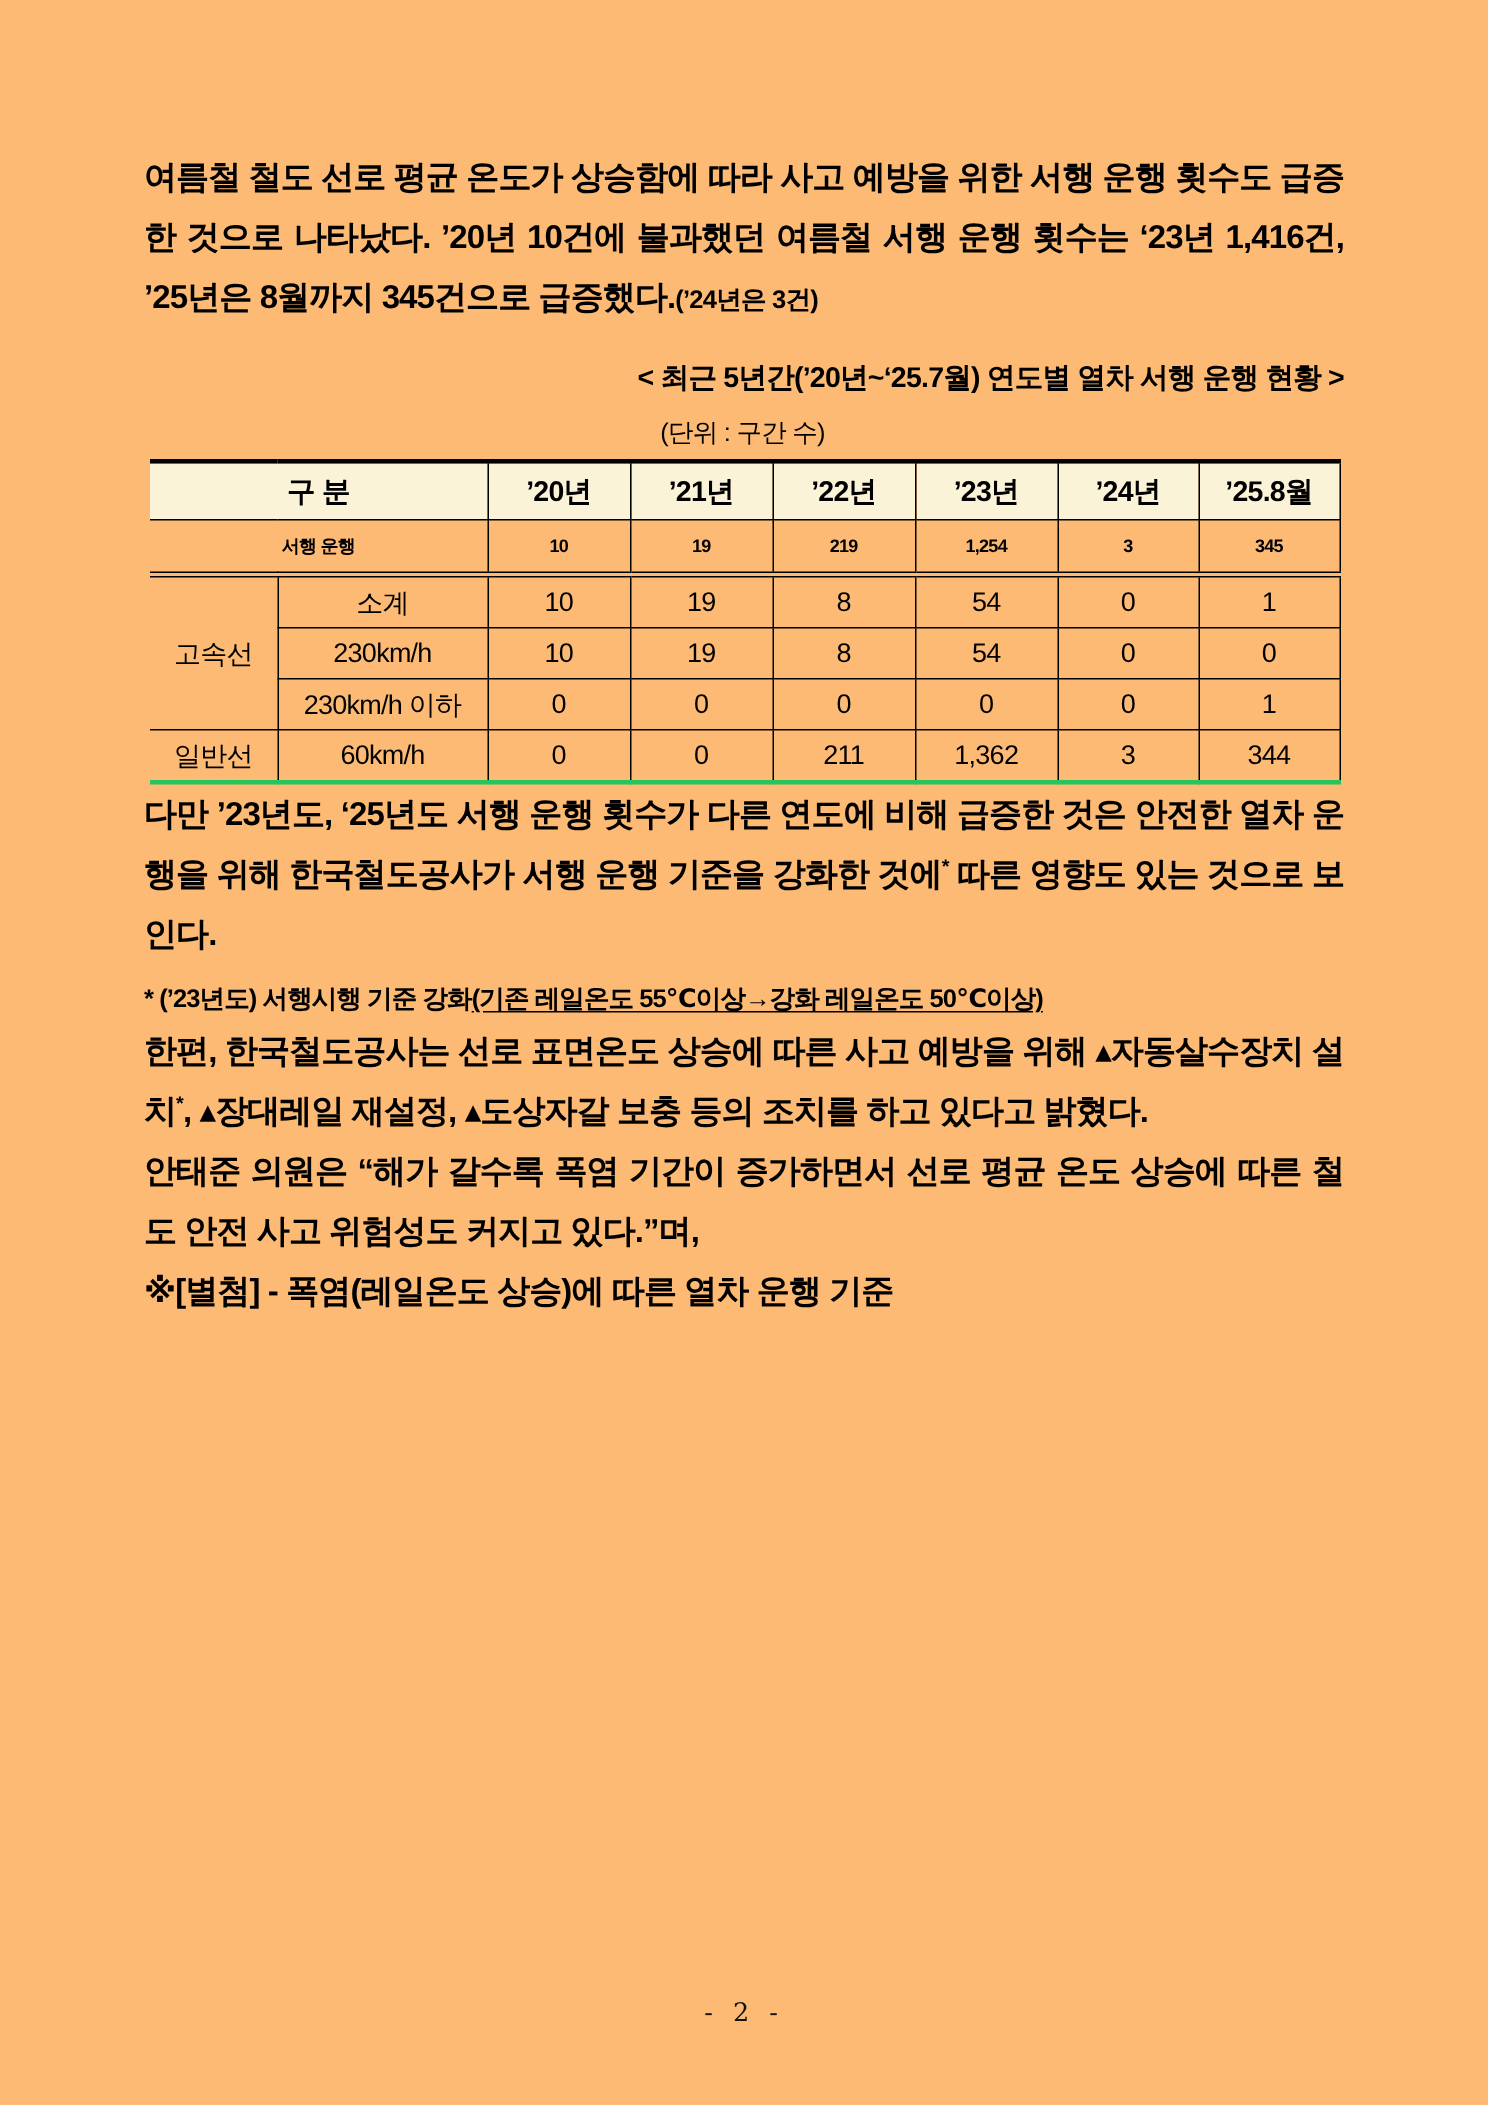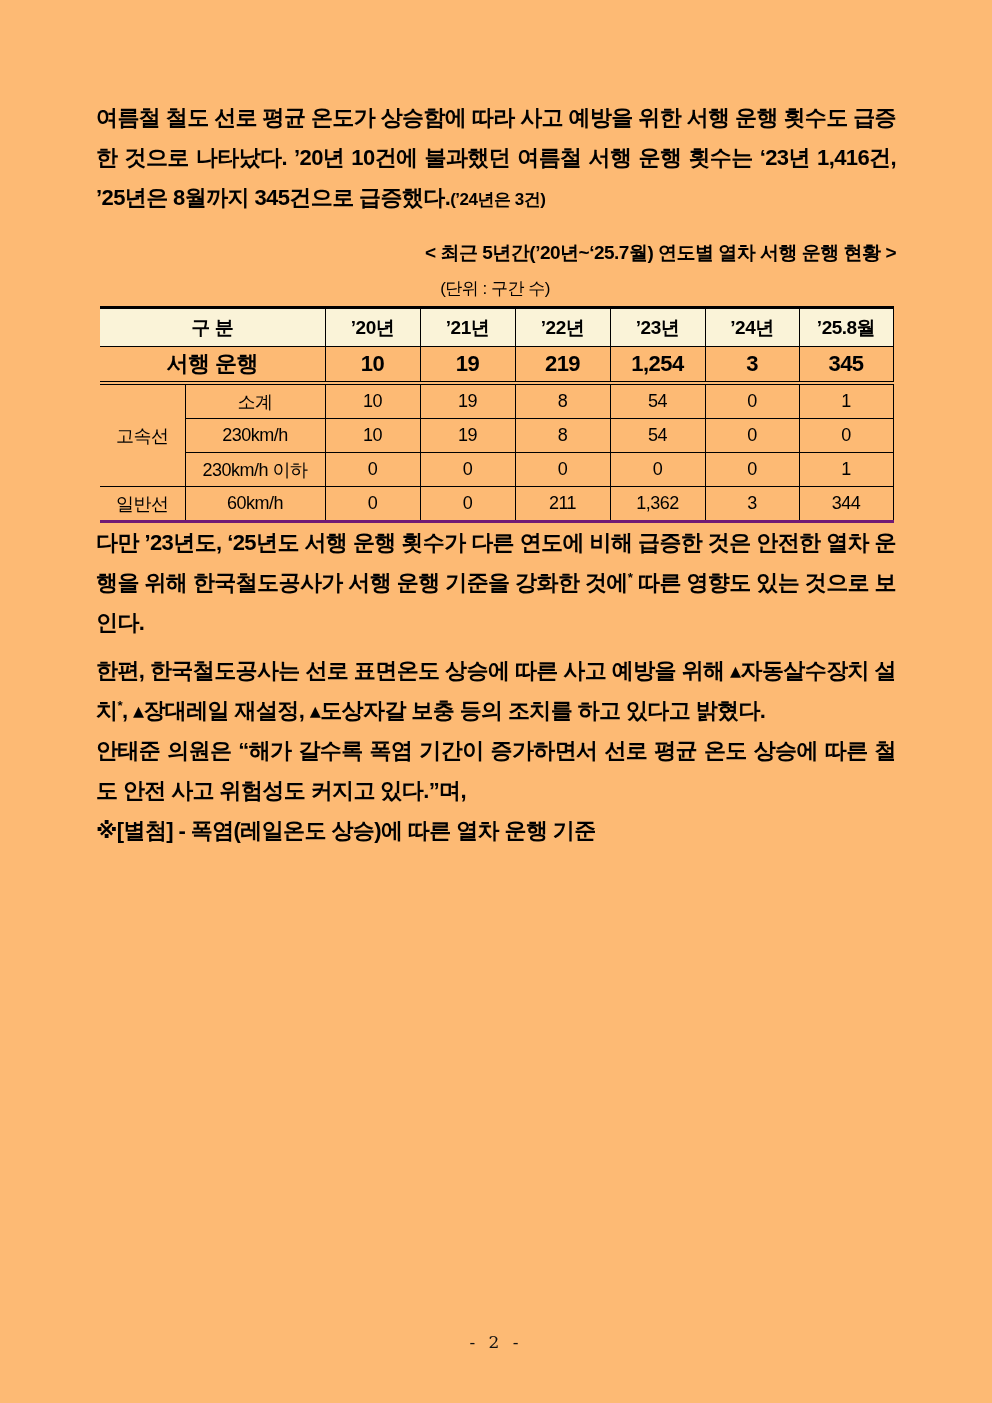--- a/index.html
+++ b/index.html
@@ -39,38 +39,38 @@
     font-weight:normal;
     letter-spacing:-0.5px;
   }
 
   table.datatable {
     margin-left:4px;
     width:793px;
     table-layout:fixed;
     border-collapse:collapse;
     border-top:3px solid #000;
-    border-bottom:3px solid #701a75;
+    border-bottom:3px solid #22c55e;
   }
   table.datatable th, table.datatable td {
     border:1.5px solid #000;
     text-align:center;
     vertical-align:middle;
     padding:0;
     overflow:hidden;
     letter-spacing:-0.5px;
   }
   table.datatable .no-left { border-left:0; }
   table.datatable thead th {
     background:#faf3d8;
     height:37px;
     font-size:19px;
     font-weight:bold;
   }
-  tr.total-row td { height:34px; font-size:22px; font-weight:bold; border-bottom:4px double #000; }
+  tr.total-row td { height:34px; font-size:12px; font-weight:bold; border-bottom:4px double #000; }
   tr.data-row td { height:33px; font-size:18px; font-weight:normal; }
   td.group-cell { font-size:19px; font-weight:bold; }
   td.sub-label  { font-size:17px; }
 
   .footnote {
     margin:0;
     font-size:17px;
     font-weight:bold;
     line-height:30px;
     letter-spacing:-0.6px;
@@ -180,20 +180,21 @@
           <td>1,362</td>
           <td>3</td>
           <td>344</td>
         </tr>
       </tbody>
     </table>
 
     <p class="body mt-p2"><span>다만 ’23년도, ‘25년도 서행 운행 횟수가 다른 연도에 비해 급증한 것은 안전한 열차 운행을 위해 한국철도공사가 서행 운행 기준을 강화한 것에</span><sup class="star">*</sup><span> 따른 영향도 있는 것으로 보인다.</span></p>
 
     <div class="footnote mt-fn1">
+      <div><span>* (’23년도) 서행시행 기준 강화</span><span class="u">(기존 레일온도 55℃이상→강화 레일온도 50℃이상)</span></div>
     </div>
 
     <p class="body mt-p3"><span>한편, 한국철도공사는 선로 표면온도 상승에 따른 사고 예방을 위해 ▴자동살수장치 설치</span><sup class="star">*</sup><span>, ▴장대레일 재설정, ▴도상자갈 보충 등의 조치를 하고 있다고 밝혔다.</span></p>
 
 
     <p class="body mt-p4">안태준 의원은 “해가 갈수록 폭염 기간이 증가하면서 선로 평균 온도 상승에 따른 철도 안전 사고 위험성도 커지고 있다.”며,</p>
 
 
     <p class="body mt-att">※[별첨] - 폭염(레일온도 상승)에 따른 열차 운행 기준</p>
 

